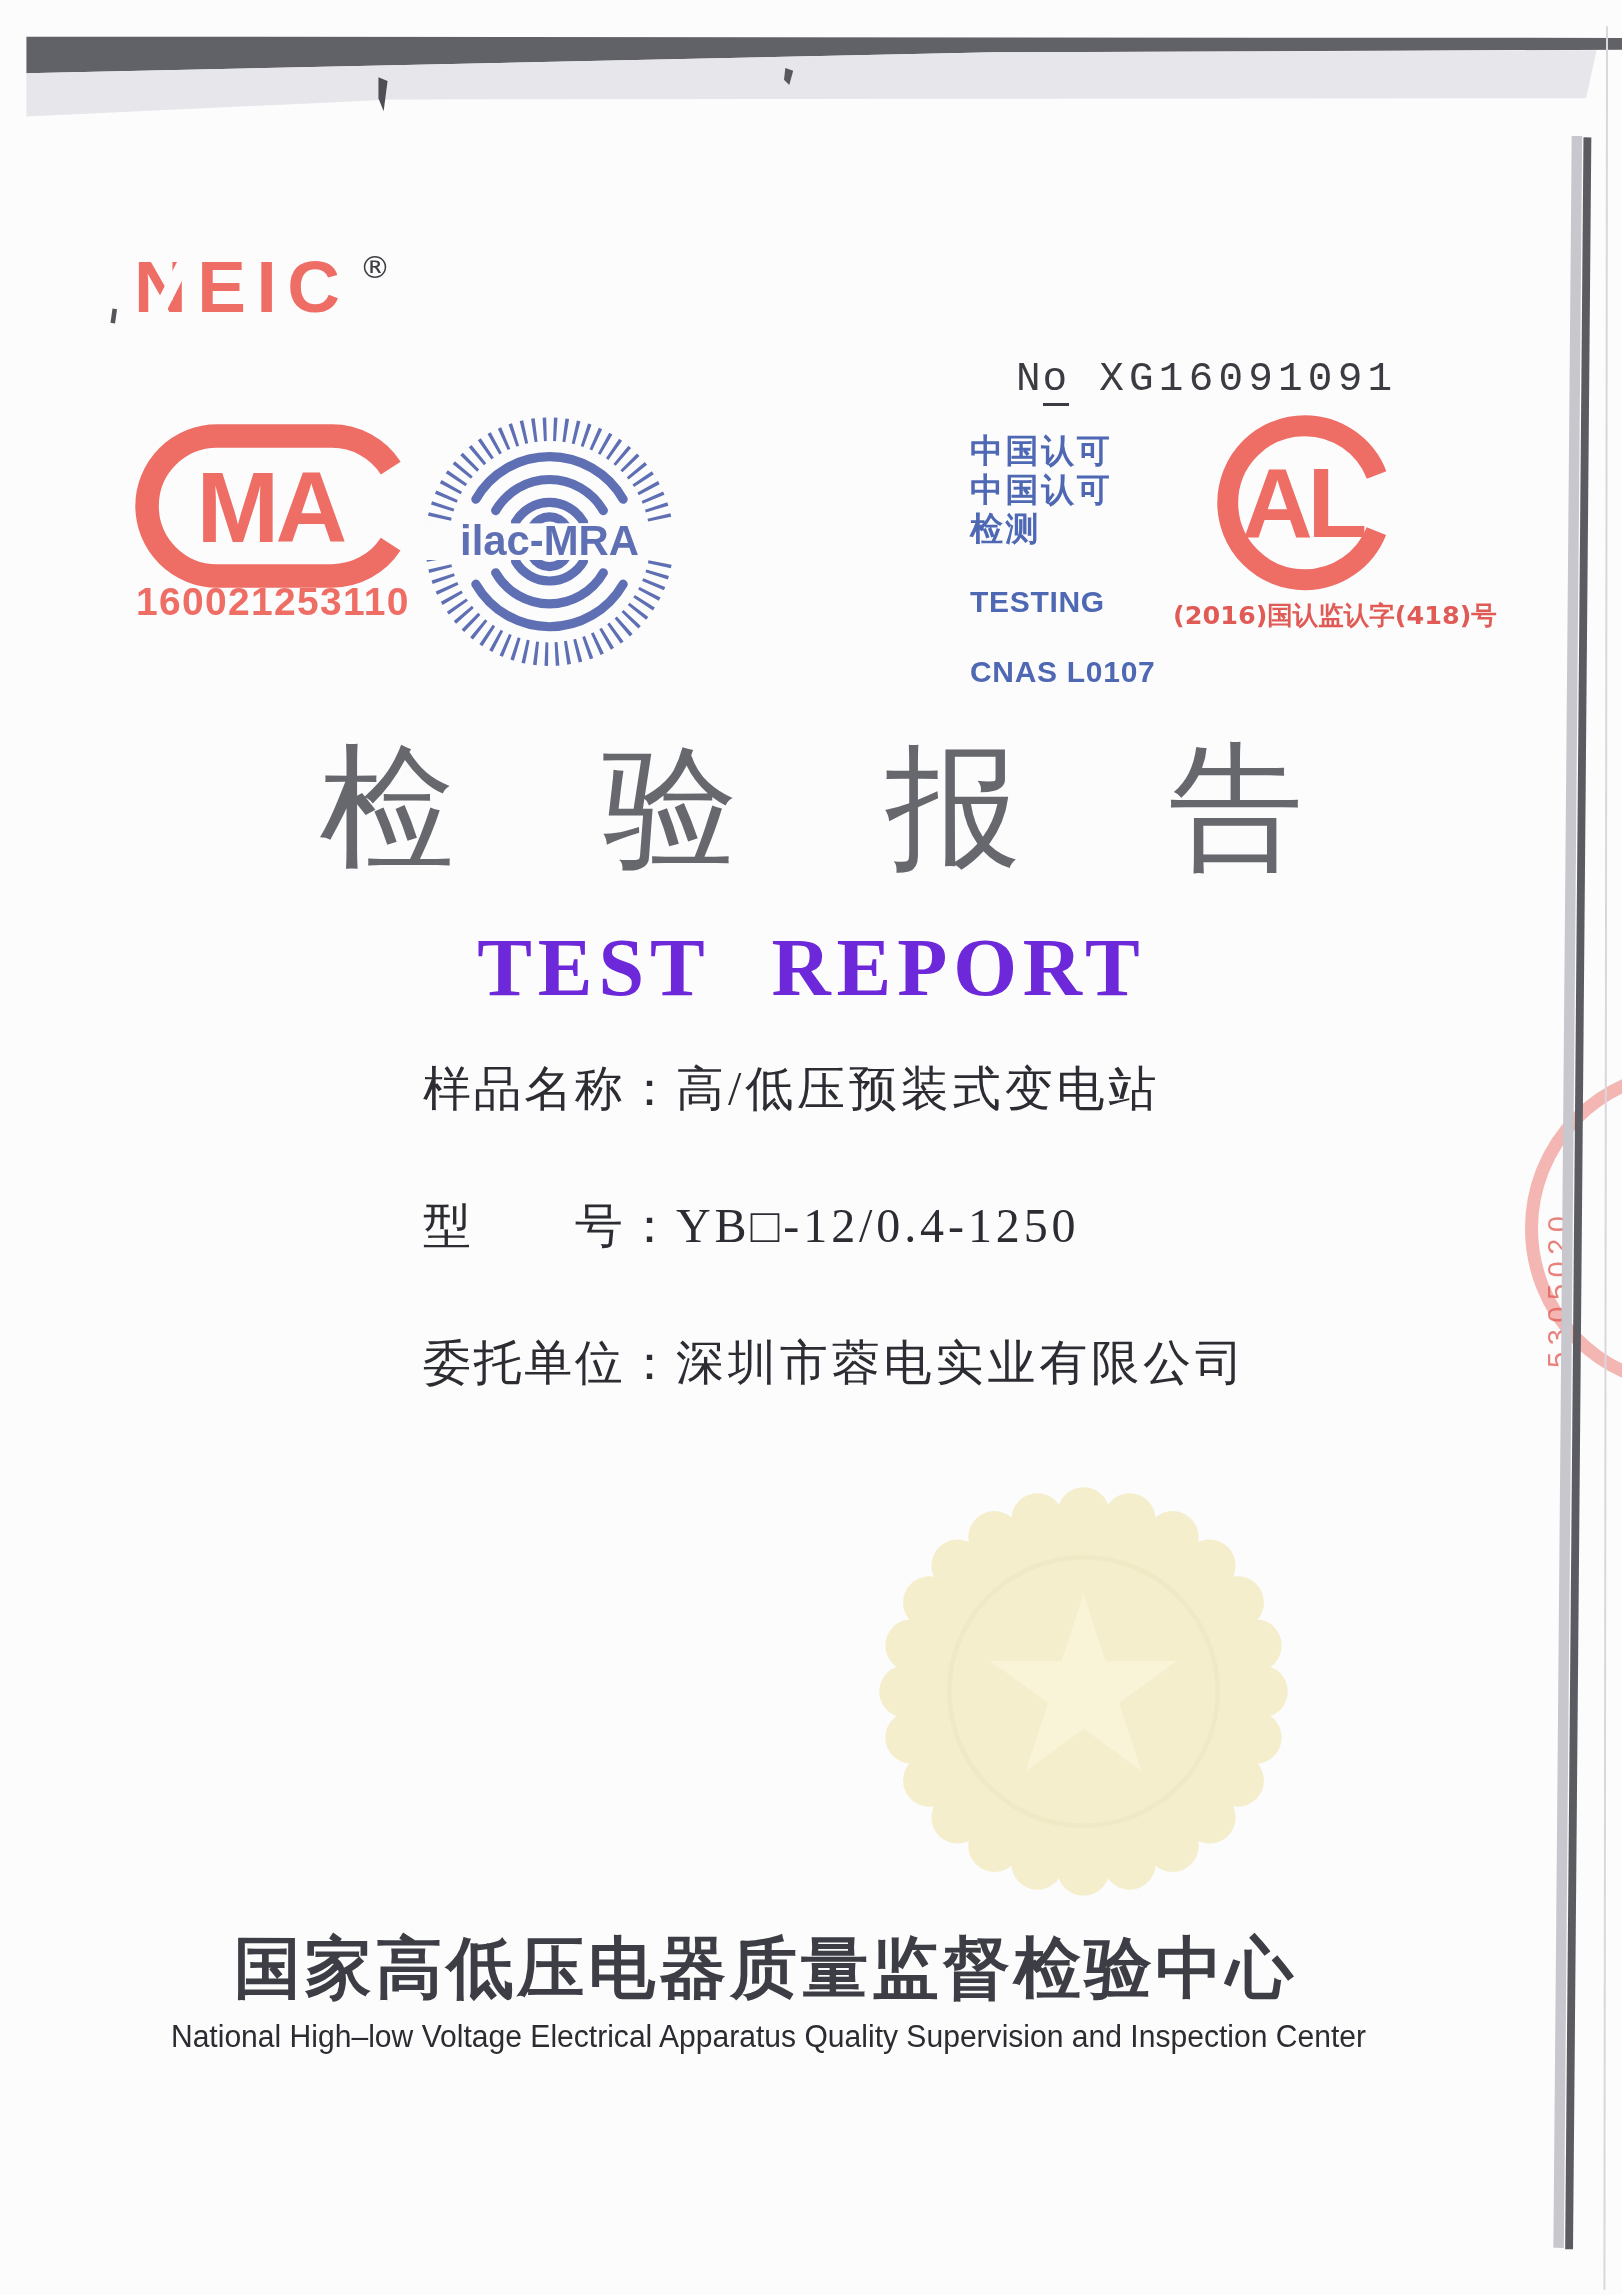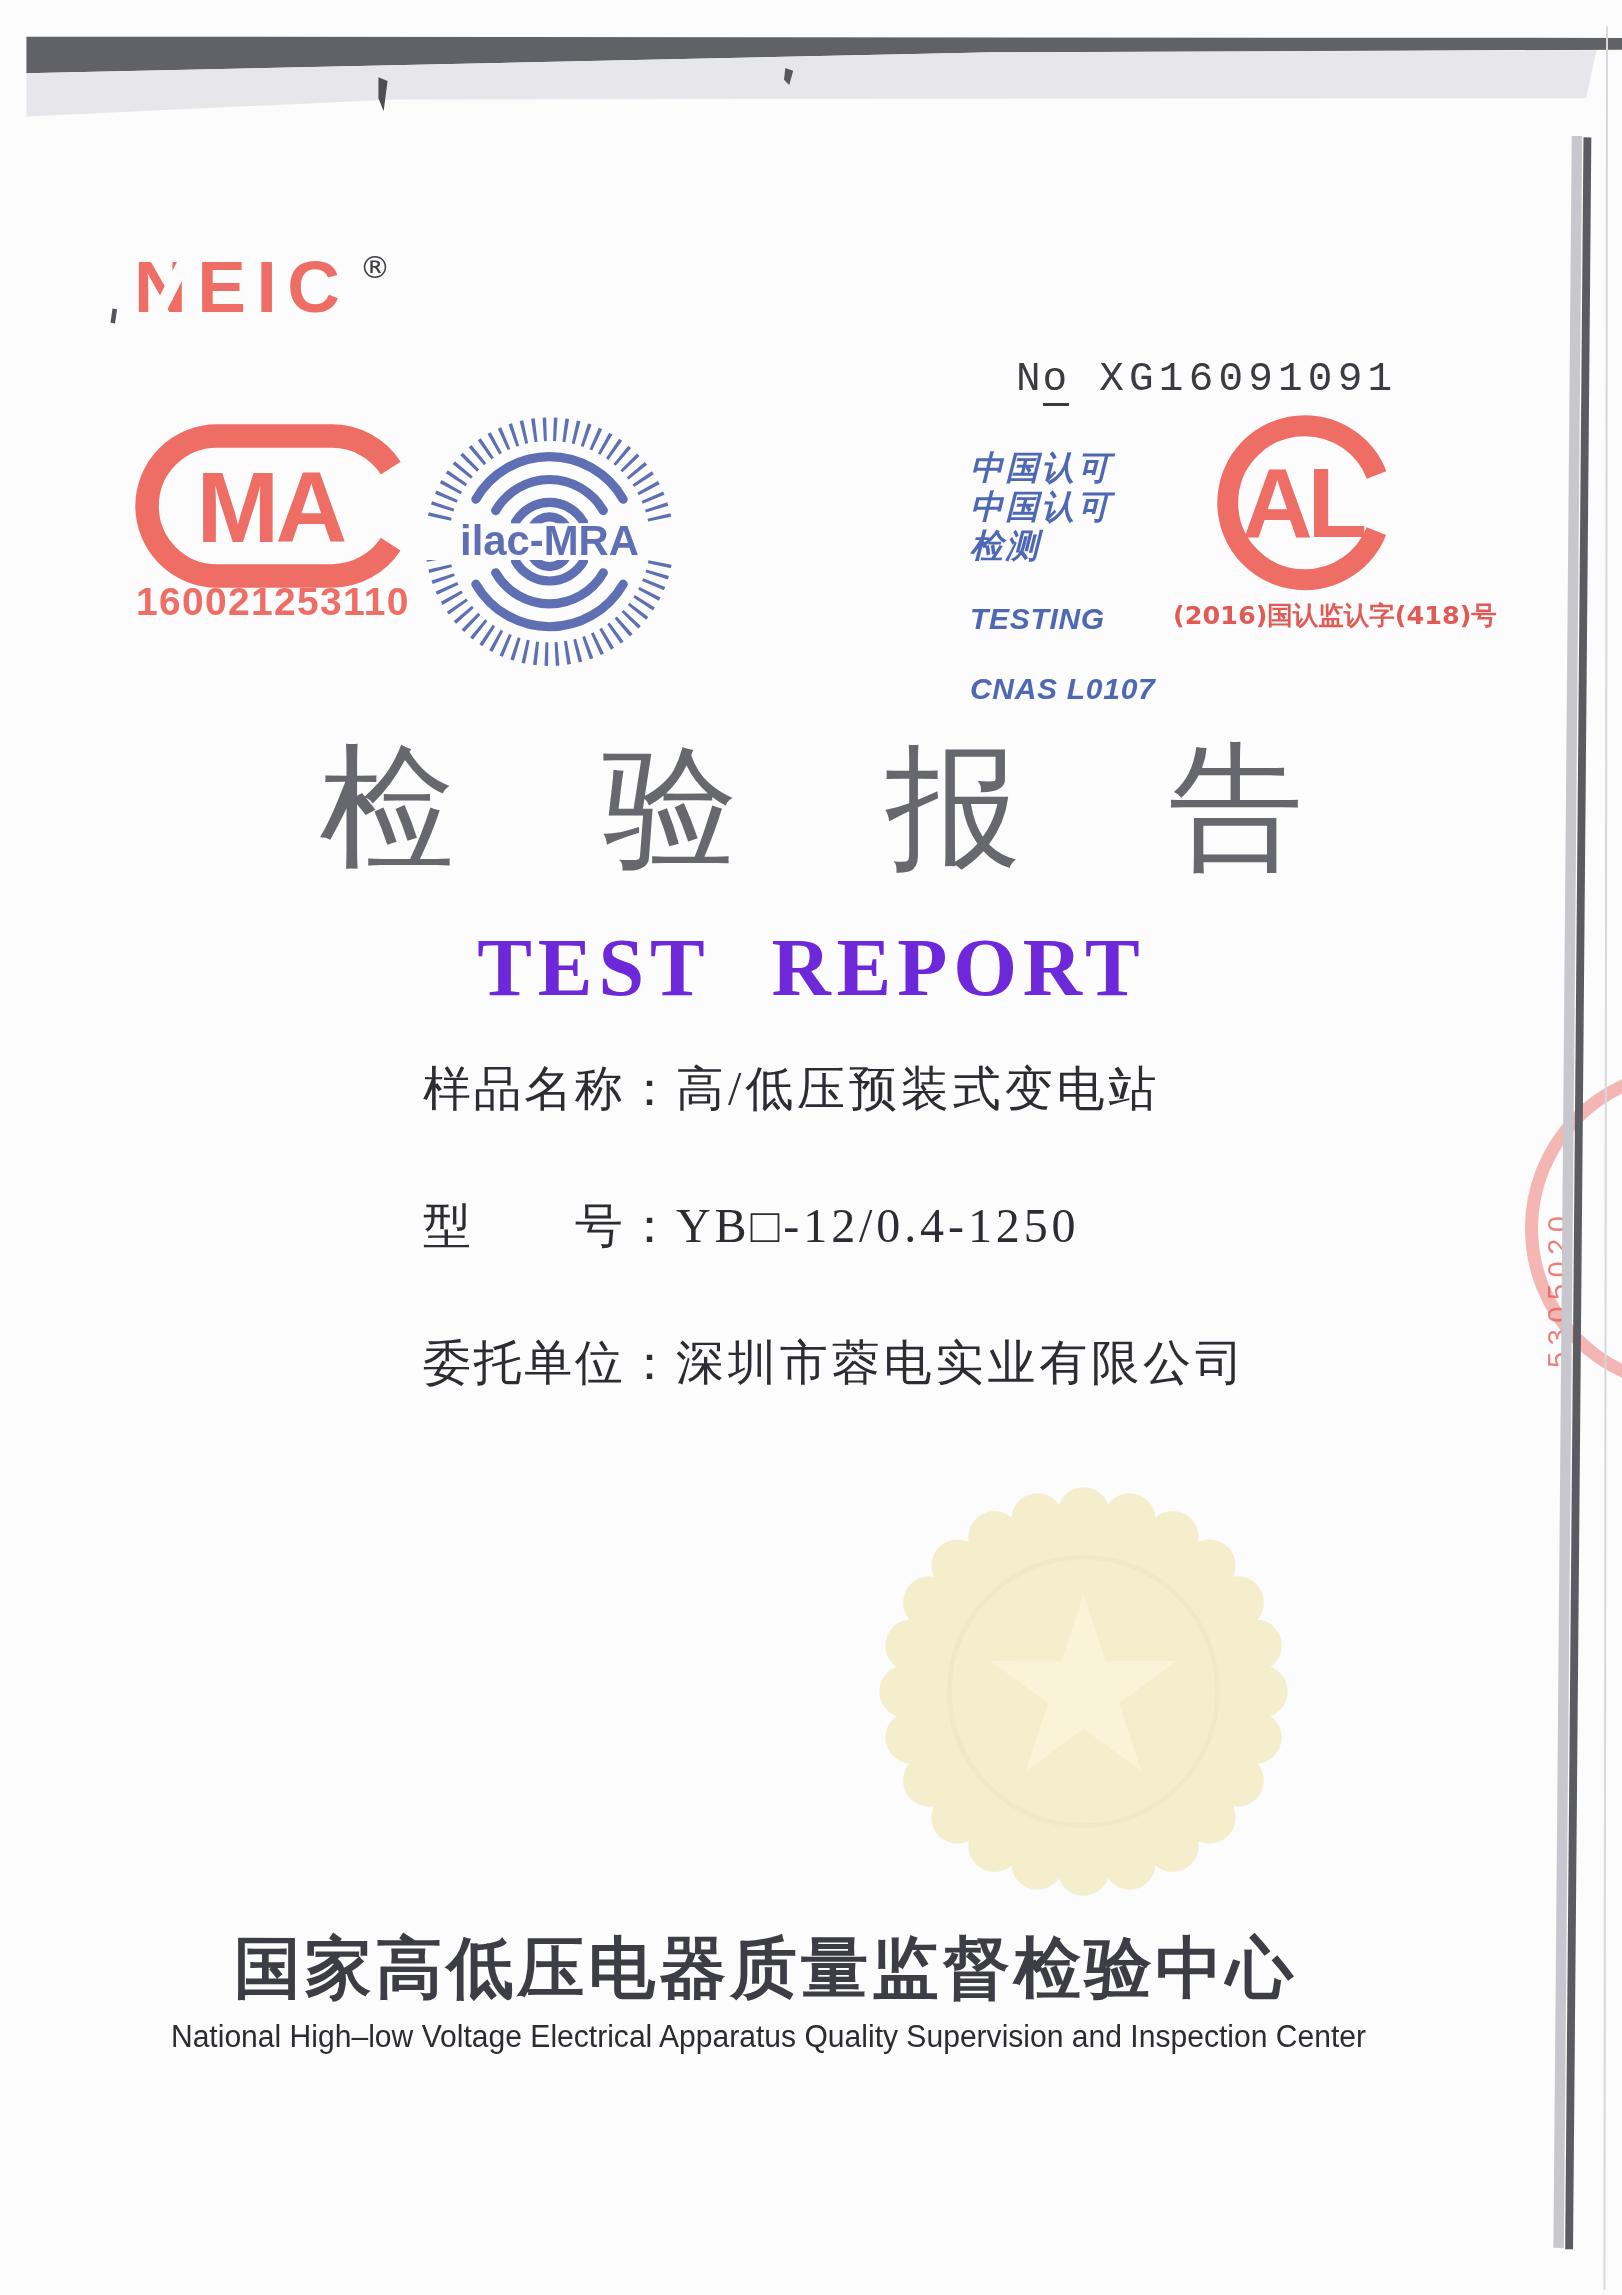--- a/index.html
+++ b/index.html
@@ -19,21 +19,21 @@
              font-size:41px;color:#3b3b42;letter-spacing:2px;white-space:nowrap;margin-top:16px;}
   .report-no .uo{border-bottom:3.9px solid #3b3b42;padding-bottom:1.3px;}
   .report-no .num{margin-left:30px;letter-spacing:5.2px;}
 
   
   .cma{position:absolute;left:134px;top:424px;width:281px;}
   .cma-number{position:absolute;left:136px;top:580px;width:288px;font-family:"Liberation Sans",sans-serif;
               font-weight:700;font-size:39px;letter-spacing:1.3px;color:#ee6e66;}
   .ilac{position:absolute;left:422px;top:412px;}
   .cnas{position:absolute;left:686px;top:436px;}
-  .accred{position:absolute;left:970px;top:449px;color:#4f68b4;line-height:1.18;font-style:italic;}
+  .accred{position:absolute;left:970px;top:432px;color:#4f68b4;line-height:1.18;}
   .accred .zh{font-size:33px;font-weight:600;letter-spacing:2.6px;}
   .accred .en{font-family:"Liberation Sans",sans-serif;font-size:30px;font-weight:800;letter-spacing:0.7px;margin-top:35px;}
   .cal{position:absolute;left:1199px;top:411px;}
   .cal-caption{position:absolute;left:1173px;top:598px;width:288px;font-size:25.5px;font-weight:600;
                color:#e05b55;letter-spacing:0px;white-space:nowrap;}
 
   
   .title-zh{position:absolute;left:74px;top:725px;width:1623px;text-align:center;
             font-family:"Liberation Serif",serif;font-size:135px;line-height:1.25;
             color:#67676e;letter-spacing:148px;white-space:nowrap;}

